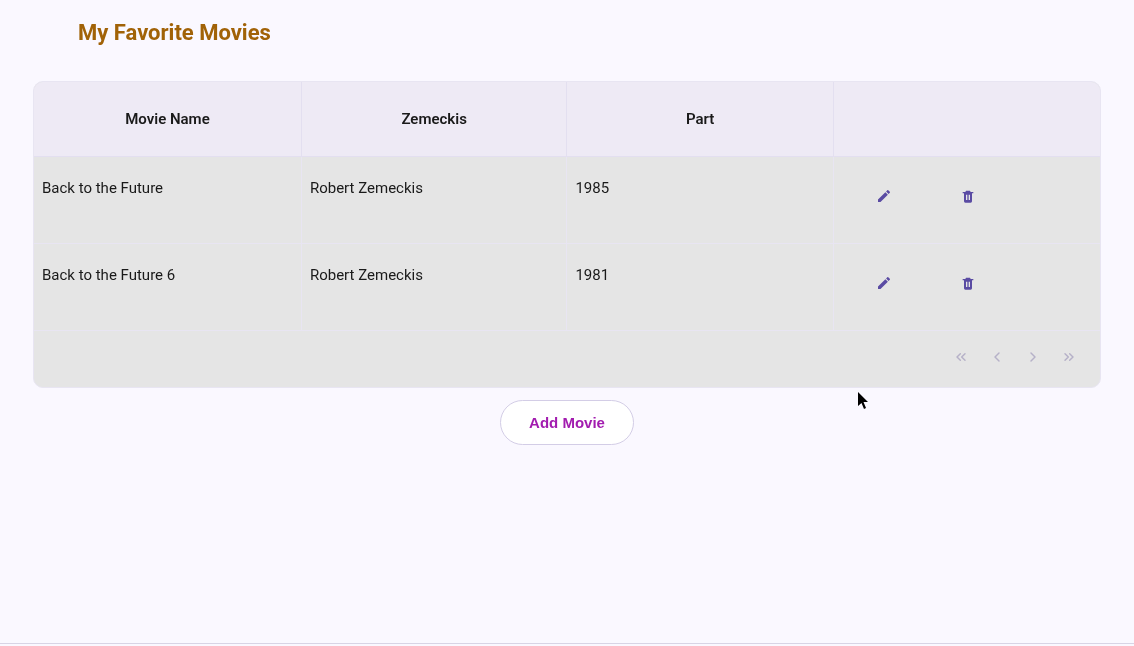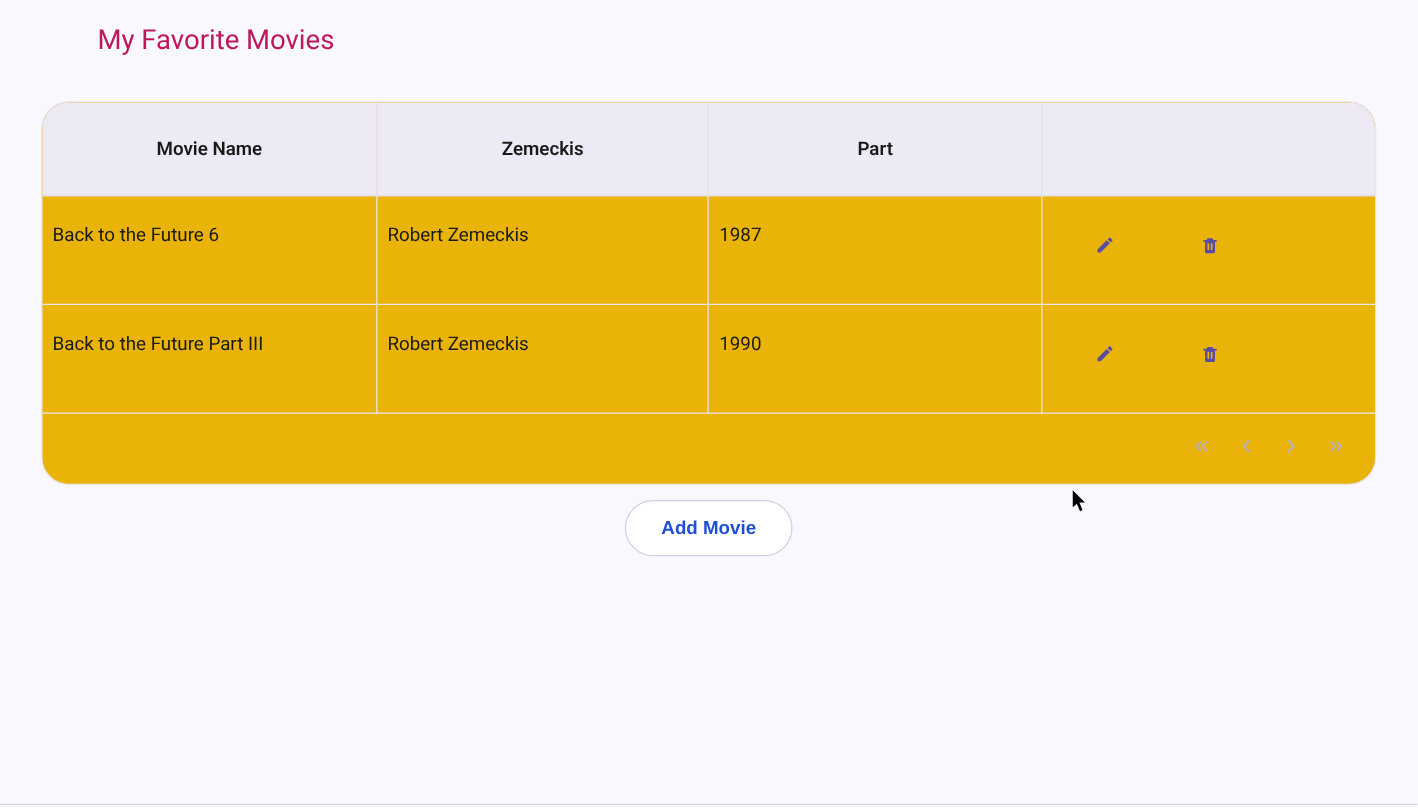--- a/index.html
+++ b/index.html
@@ -6,29 +6,29 @@
   body {
     font-family: -apple-system, BlinkMacSystemFont, "Segoe UI", Roboto, Helvetica, Arial, sans-serif;
     background: #faf8ff;
     color: #1a1a1a;
     width: 1134px;
     height: 646px;
     overflow: hidden;
   }
   .page-title {
     font-size: 22px;
-    font-weight: 400;
-    color: #be185d;
+    font-weight: 700;
+    color: #a16207;
     padding: 20px 0 0 78px;
   }
   .table-wrapper {
     margin: 36px 33px 0 33px;
-    background: #eab308;
+    background: #e5e5e5;
     border: 1px solid #e8e5f2;
-    border-radius: 22px;
+    border-radius: 10px;
     overflow: hidden;
   }
   table {
     width: 100%;
     border-collapse: collapse;
   }
   thead tr {
     background: #eeeaf5;
   }
   th {
@@ -90,21 +90,21 @@
   }
   .pg-btn svg { width: 16px; height: 16px; }
   .add-wrapper {
     display: flex;
     justify-content: center;
     margin-top: 12px;
   }
   .add-btn {
     border: 1px solid #d3cde6;
     background: #ffffff;
-    color: #1d4ed8;
+    color: #a21caf;
     font-size: 15px;
     font-weight: 600;
     padding: 13px 28px;
     border-radius: 24px;
     cursor: pointer;
   }
   .bottom-line {
     position: absolute;
     left: 0;
     right: 0;
@@ -131,37 +131,37 @@
     <thead>
       <tr>
         <th class="col-name">Movie Name</th>
         <th class="col-dir">Zemeckis</th>
         <th class="col-year">Part</th>
         <th class="col-actions"></th>
       </tr>
     </thead>
     <tbody id="rows-body">
         <tr>
-          <td class="col-name">Back to the Future 6</td>
+          <td class="col-name">Back to the Future</td>
           <td class="col-dir">Robert Zemeckis</td>
-          <td class="col-year">1987</td>
+          <td class="col-year">1985</td>
           <td class="col-actions actions-cell"><button class="icon-btn">
               <span><svg viewBox="0 0 24 24" fill="currentColor">
                   <path d="M3 17.25V21h3.75L17.81 9.94l-3.75-3.75L3 17.25zM20.71 7.04a1 1 0 0 0 0-1.41l-2.34-2.34a1 1 0 0 0-1.41 0l-1.83 1.83 3.75 3.75 1.83-1.83z"></path>
                 </svg></span>
             </button><button class="icon-btn">
               <span><svg viewBox="0 0 24 24" fill="currentColor">
                   <path d="M6 7h12v13a2 2 0 0 1-2 2H8a2 2 0 0 1-2-2V7zm3 3v8h2v-8H9zm4 0v8h2v-8h-2zM9 4h6l1 2h4v2H4V6h4l1-2z"></path>
                 </svg></span>
             </button></td>
         </tr>
         <tr>
-          <td class="col-name">Back to the Future Part III</td>
+          <td class="col-name">Back to the Future 6</td>
           <td class="col-dir">Robert Zemeckis</td>
-          <td class="col-year">1990</td>
+          <td class="col-year">1981</td>
           <td class="col-actions actions-cell"><button class="icon-btn">
               <span><svg viewBox="0 0 24 24" fill="currentColor">
                   <path d="M3 17.25V21h3.75L17.81 9.94l-3.75-3.75L3 17.25zM20.71 7.04a1 1 0 0 0 0-1.41l-2.34-2.34a1 1 0 0 0-1.41 0l-1.83 1.83 3.75 3.75 1.83-1.83z"></path>
                 </svg></span>
             </button><button class="icon-btn">
               <span><svg viewBox="0 0 24 24" fill="currentColor">
                   <path d="M6 7h12v13a2 2 0 0 1-2 2H8a2 2 0 0 1-2-2V7zm3 3v8h2v-8H9zm4 0v8h2v-8h-2zM9 4h6l1 2h4v2H4V6h4l1-2z"></path>
                 </svg></span>
             </button></td>
         </tr>

